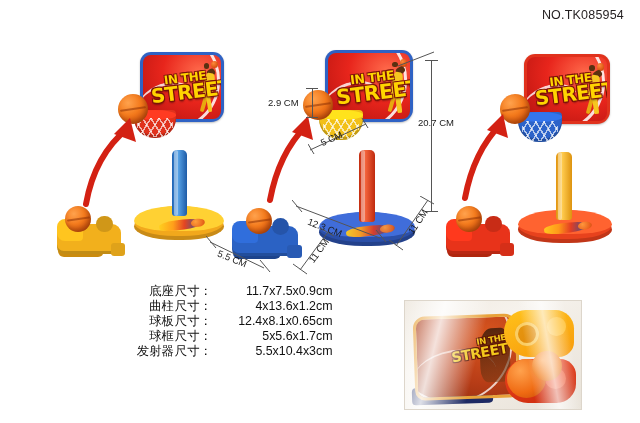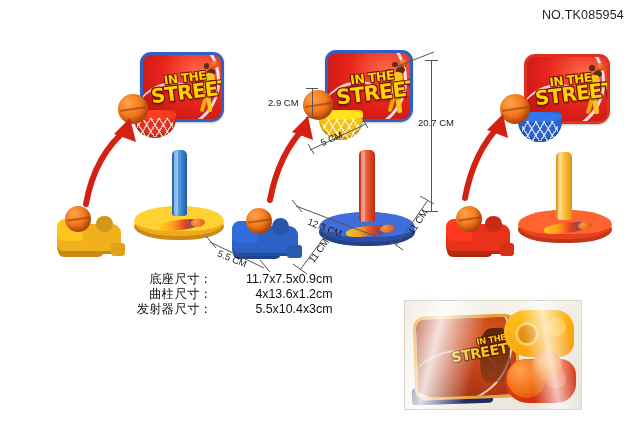--- a/index.html
+++ b/index.html
@@ -177,21 +177,21 @@
 
   
   .specs{
     position:absolute;left:112px;top:272px;
     font-size:12.4px;color:#111;line-height:15.1px;
     white-space:nowrap;
   }
   .specs .row{display:block;height:15.1px;}
   .specs .lbl{display:inline-block;width:62px;}
   .specs .mid{display:inline-block;width:38px;}
-  .specs .val{display:inline-block;min-width:104px;}
+  .specs .val{display:inline-block;min-width:104px;margin-top:12px;}
   .specs .unit-cm{display:inline-block;}
 
   
   .photo{
     position:absolute;left:404px;top:300px;width:176px;height:108px;
     background:linear-gradient(150deg,#efe9e0 0%,#f6f2ec 35%,#e8e2d8 100%);
     border:1px solid #ddd6cb;overflow:hidden;
   }
   .photo .bagsheen{
     position:absolute;left:-10%;top:-30%;width:50%;height:170%;
@@ -464,21 +464,27 @@
   <div class="specs">
 
     <span class="row">
       <span class="lbl">底座</span><span class="mid">尺寸：</span><span class="val">11.7x7.5x0.9</span><span class="unit-cm">cm</span>
     </span>
 
     <span class="row">
       <span class="lbl">曲柱</span><span class="mid">尺寸：</span><span class="val">4x13.6x1.2</span><span class="unit-cm">cm</span>
     </span>
 
-
+    <span class="row">
+      <span class="lbl">球板</span><span class="mid">尺寸：</span><span class="val">12.4x8.1x0.65</span><span class="unit-cm">cm</span>
+    </span>
+
+    <span class="row">
+      <span class="lbl">球框</span><span class="mid">尺寸：</span><span class="val">5x5.6x1.7</span><span class="unit-cm">cm</span>
+    </span>
 
     <span class="row">
       <span class="lbl">发射器</span><span class="mid">尺寸：</span><span class="val">5.5x10.4x3</span><span class="unit-cm">cm</span>
     </span>
 
 
   </div>
 
   <div class="photo">
     <div class="ph-navy"></div>

